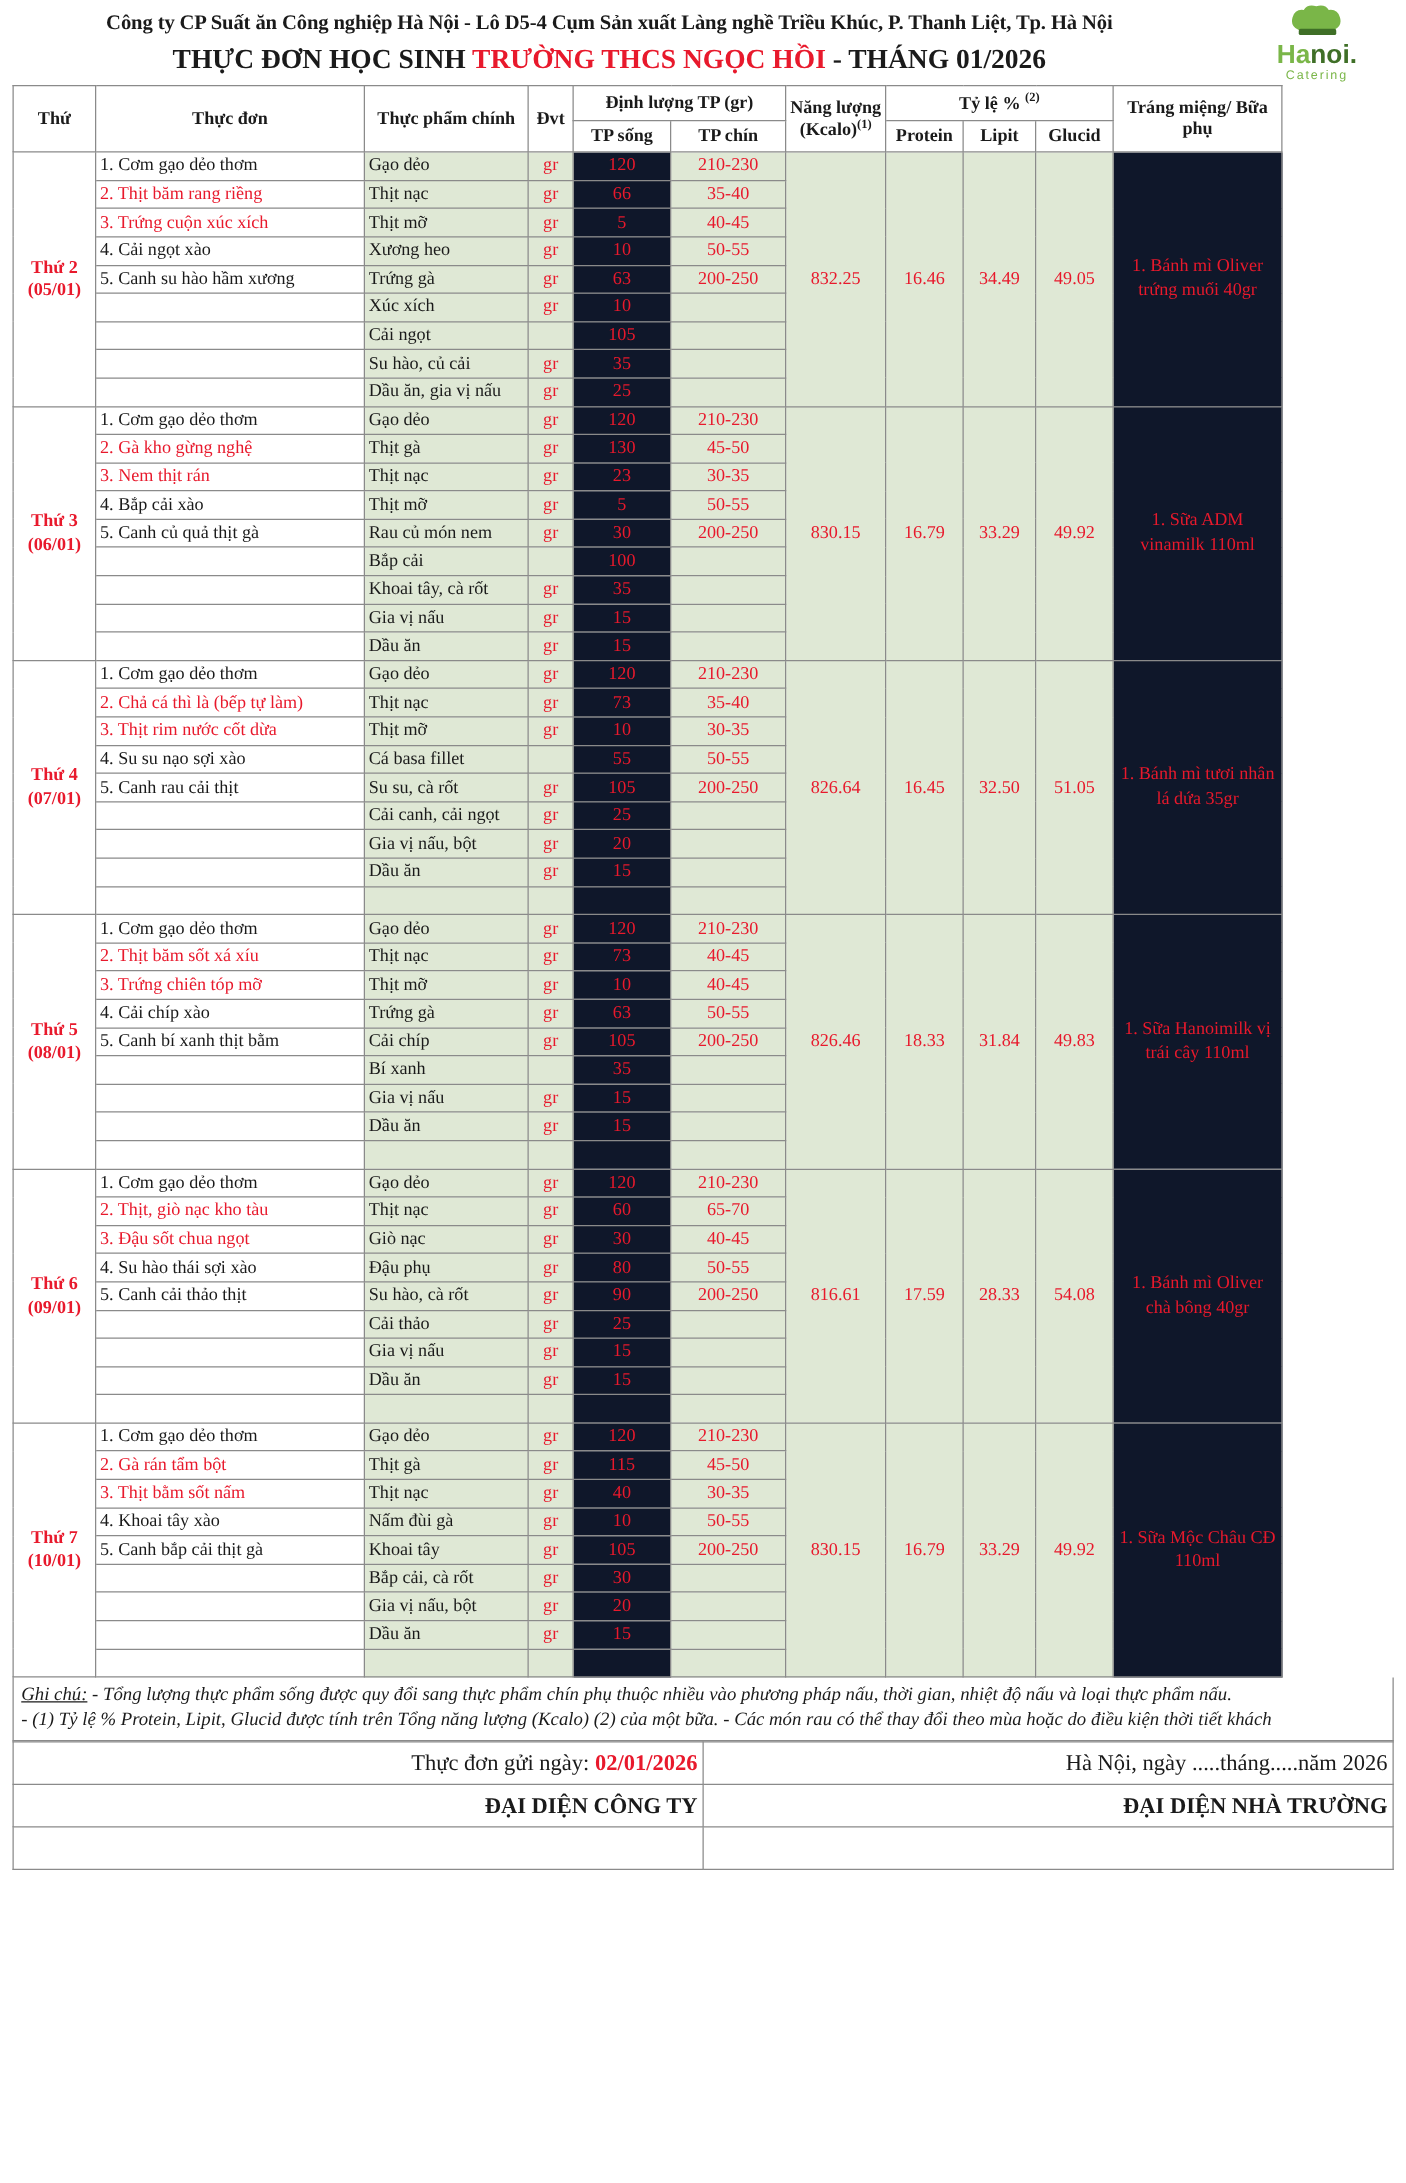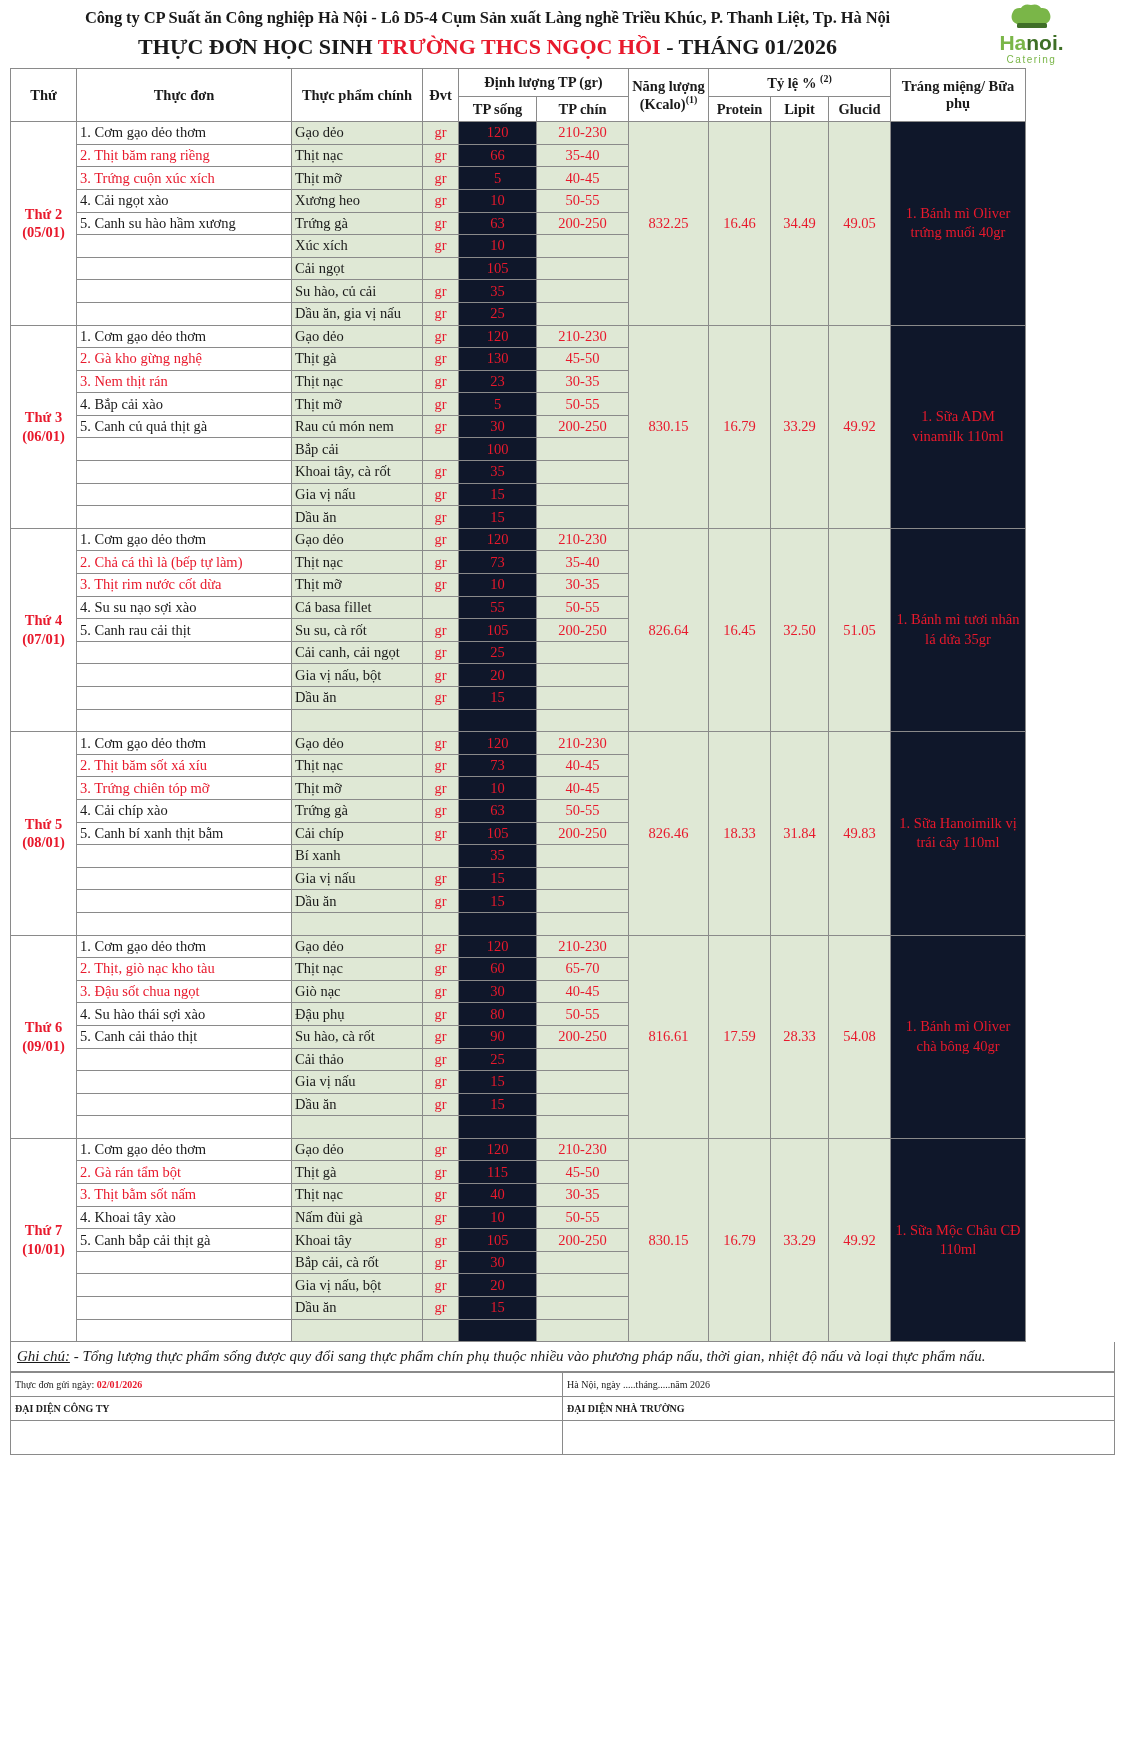--- a/index.html
+++ b/index.html
@@ -38,21 +38,21 @@
   .subtitle-line {
     font-style: italic;
     font-size: 14.6px;
     margin-top: 10px;
     padding-left: 6px;
     white-space: nowrap;
     overflow: hidden;
   }
   .logo {
     position: absolute;
-    right: 26px;
+    right: 4px;
     top: 4px;
     width: 135px;
     height: 62px;
     text-align: center;
   }
   .logo-text {
     font-family: "Liberation Sans", sans-serif;
     font-weight: bold;
     font-size: 21px;
     color: #7ab648;
@@ -145,22 +145,22 @@
   }
   .notes u { text-decoration: underline; }
   .sign-table {
     border-collapse: collapse;
     width: 1105px;
     margin: 0 10px;
     table-layout: fixed;
   }
   .sign-table td {
     border: 1px solid #8a8a8a;
-    text-align: left;
-    font-size: 10px;
+    text-align: right;
+    font-size: 18px;
     padding: 6px 4px;
   }
   .sign-sent { font-weight: normal; }
   .sign-sent .date { color: #e8192c; font-weight: bold; }
   .sign-title {
     font-weight: bold;
     font-size: 17.5px;
     padding: 8px 4px;
   }
   .blank-row td { height: 34px; }
@@ -638,20 +638,21 @@
           <td class="num"></td>
           <td class="numk"></td>
         </tr>
       </tbody>
   </table>
 
   <div class="notes">
     <div>
       <u>Ghi chú:</u><span> - Tổng lượng thực phẩm sống được quy đổi sang thực phẩm chín phụ thuộc nhiều vào phương pháp nấu, thời gian, nhiệt độ nấu và loại thực phẩm nấu.</span>
     </div>
+    <div>- (1) Tỷ lệ % Protein, Lipit, Glucid được tính trên Tổng năng lượng (Kcalo) (2) của một bữa. - Các món rau có thể thay đổi theo mùa hoặc do điều kiện thời tiết khách</div>
   </div>
 
   <table class="sign-table">
     <tbody>
         <tr>
       <td class="sign-sent">
         <span>Thực đơn gửi ngày: </span><span class="date">02/01/2026</span>
       </td>
       <td class="sign-sent">Hà Nội, ngày .....tháng.....năm 2026</td>
     </tr>

